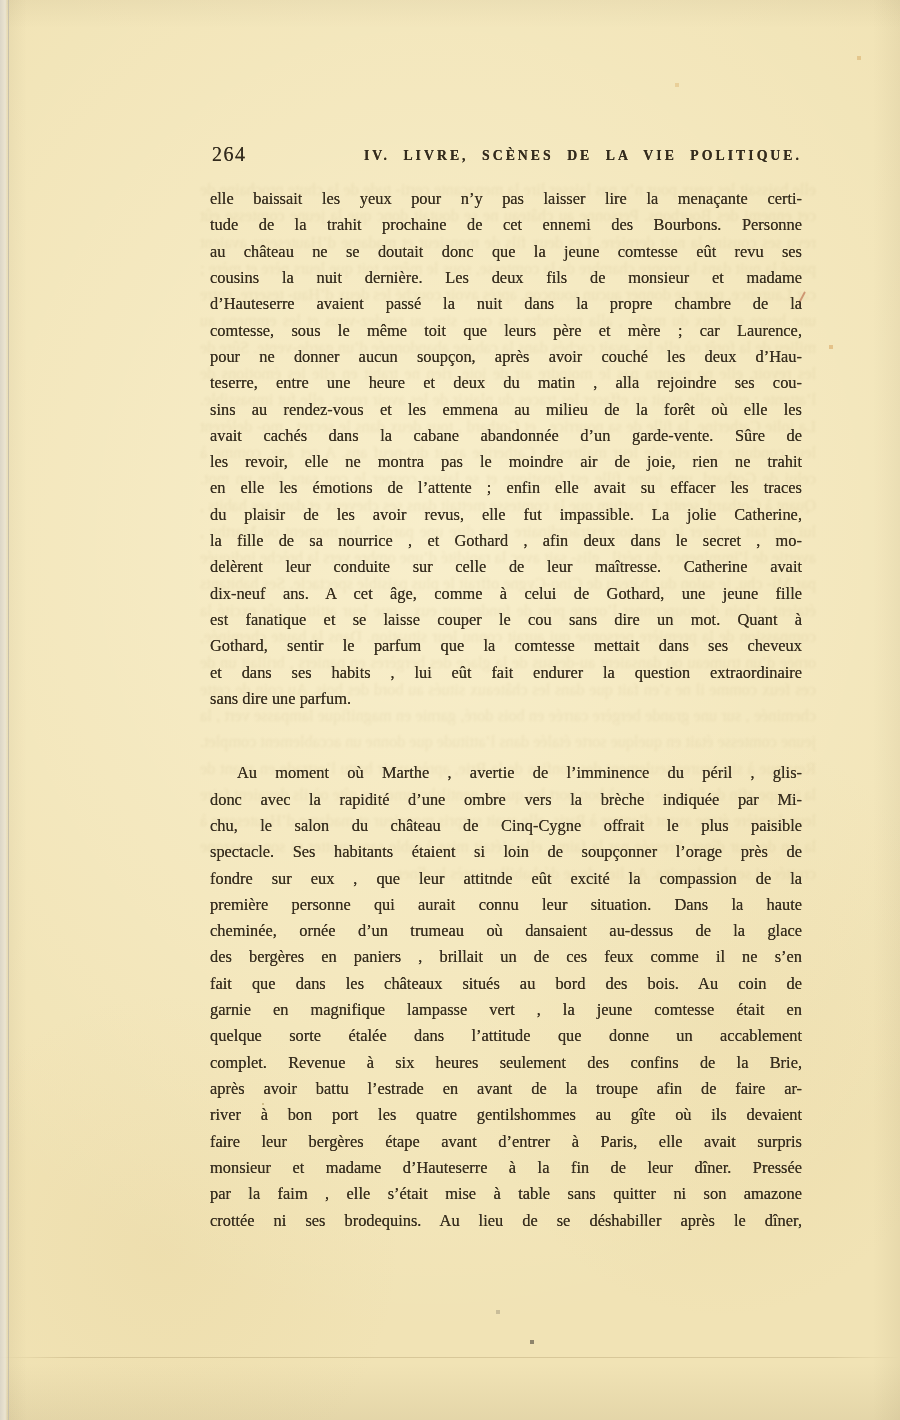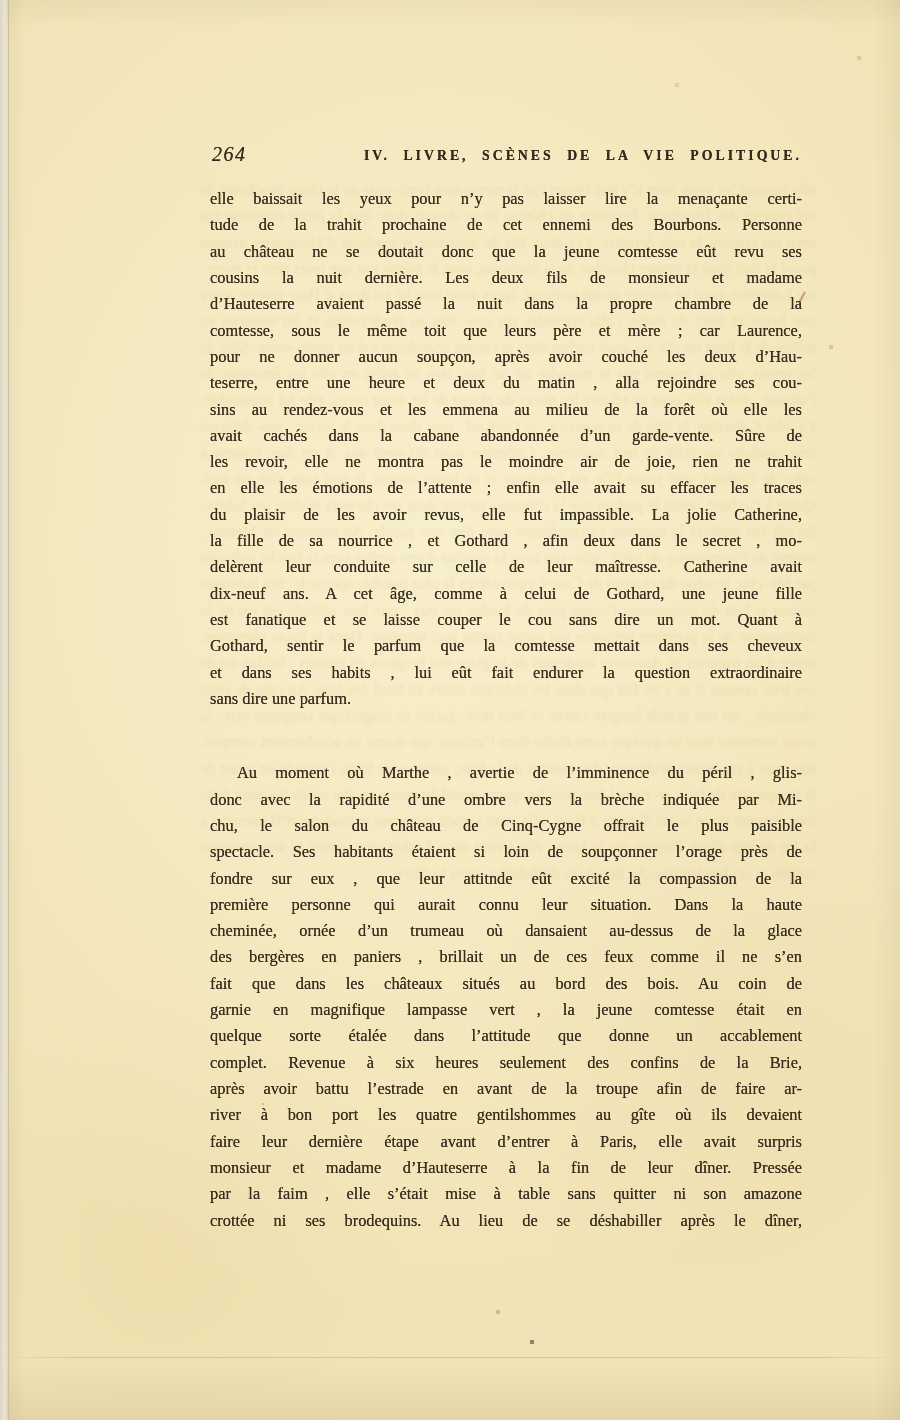--- a/index.html
+++ b/index.html
@@ -23,21 +23,20 @@
   .edge-left{
     position:absolute;left:0;top:0;bottom:0;width:8px;
     background:linear-gradient(90deg,#dcd6c6,#ebe4d0 65%,rgba(235,228,208,0));
     border-right:1px solid rgba(140,128,100,.28);
   }
   .header{position:absolute;left:210px;top:143px;width:592px;height:26px;}
   .pagenum{
     position:absolute;left:2px;top:0;
     font-size:20px;letter-spacing:1.5px;color:#332b1d;
     text-shadow:0 0 .5px rgba(51,43,29,.85);
-    font-style:italic;
   }
   .running-title-wrap{display:block;text-align:right;}
   .running-title{
     display:inline-block;margin-left:-26px;padding-top:5px;
     font-size:13.8px;font-weight:bold;letter-spacing:3px;word-spacing:7px;
     color:#332b1d;text-shadow:0 0 .4px rgba(51,43,29,.8);
     white-space:nowrap;
   }
   .textblock{
     position:absolute;left:210px;top:186px;width:592px;
@@ -123,21 +122,21 @@
       <div class="line j">fondre sur eux , que leur attitnde eût excité la compassion de la</div>
       <div class="line j">première personne qui aurait connu leur situation. Dans la haute</div>
       <div class="line j">cheminée, ornée d’un trumeau où dansaient au-dessus de la glace</div>
       <div class="line j">des bergères en paniers , brillait un de ces feux comme il ne s’en</div>
       <div class="line j">fait que dans les châteaux situés au bord des bois. Au coin de</div>
       <div class="line j">garnie en magnifique lampasse vert , la jeune comtesse était en</div>
       <div class="line j">quelque sorte étalée dans l’attitude que donne un accablement</div>
       <div class="line j">complet. Revenue à six heures seulement des confins de la Brie,</div>
       <div class="line j">après avoir battu l’estrade en avant de la troupe afin de faire ar-</div>
       <div class="line j">river à bon port les quatre gentilshommes au gîte où ils devaient</div>
-      <div class="line j">faire leur dernière étape avant d’entrer à Paris, elle avait surpris</div>
+      <div class="line j">faire leur bergères étape avant d’entrer à Paris, elle avait surpris</div>
       <div class="line j">monsieur et madame d’Hauteserre à la fin de leur dîner. Pressée</div>
       <div class="line j">par la faim , elle s’était mise à table sans quitter ni son amazone</div>
       <div class="line j">crottée ni ses brodequins. Au lieu de se déshabiller après le dîner,</div>
     </div>
 
   <div class="crease"></div>
   <div class="red-tick"></div>
   <div class="specks"></div>
 </div>
 

